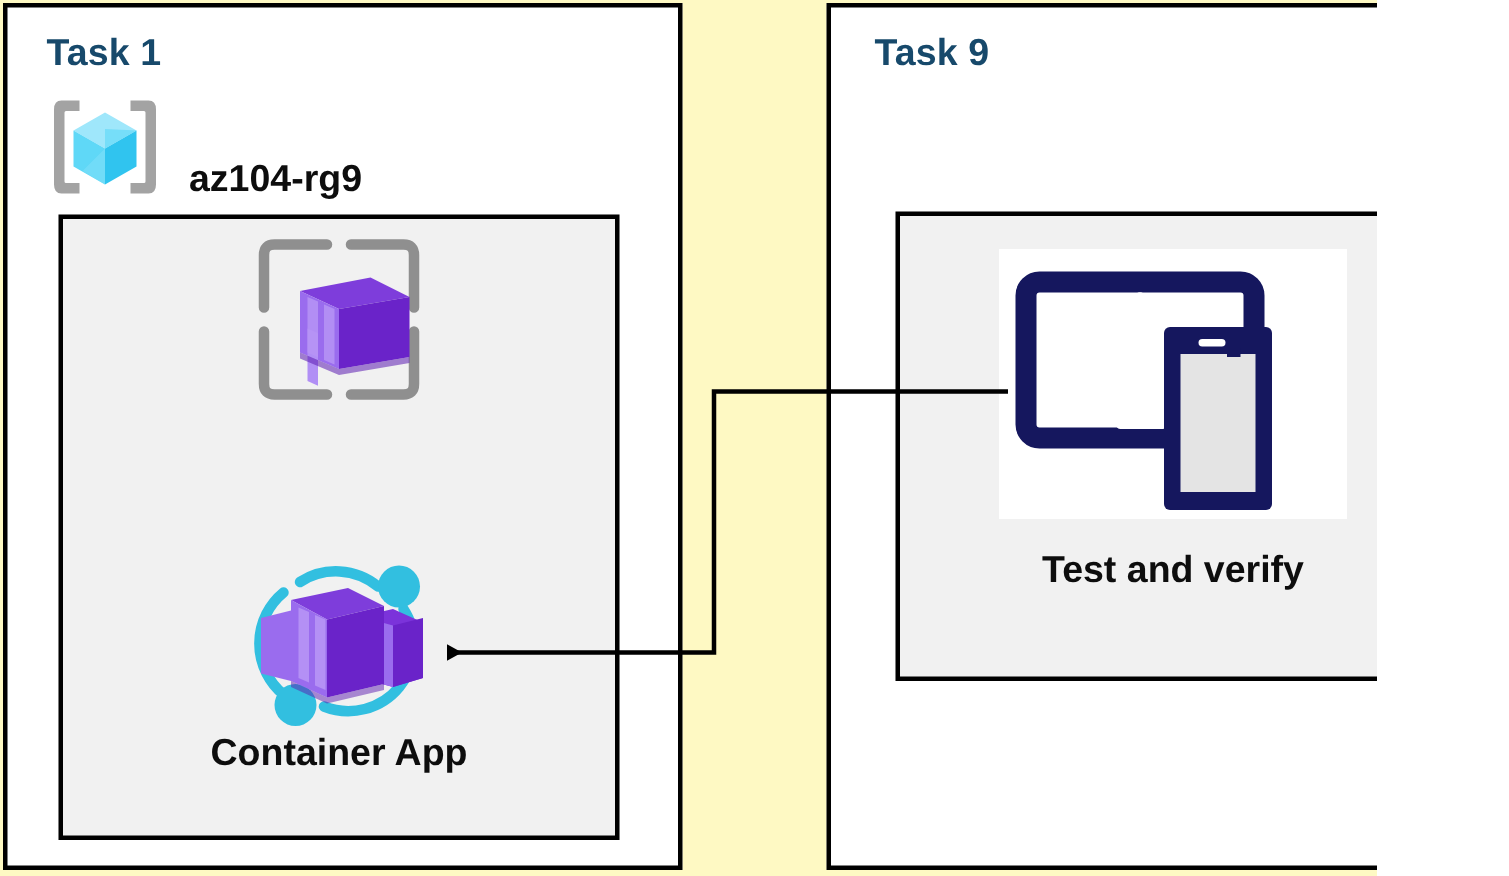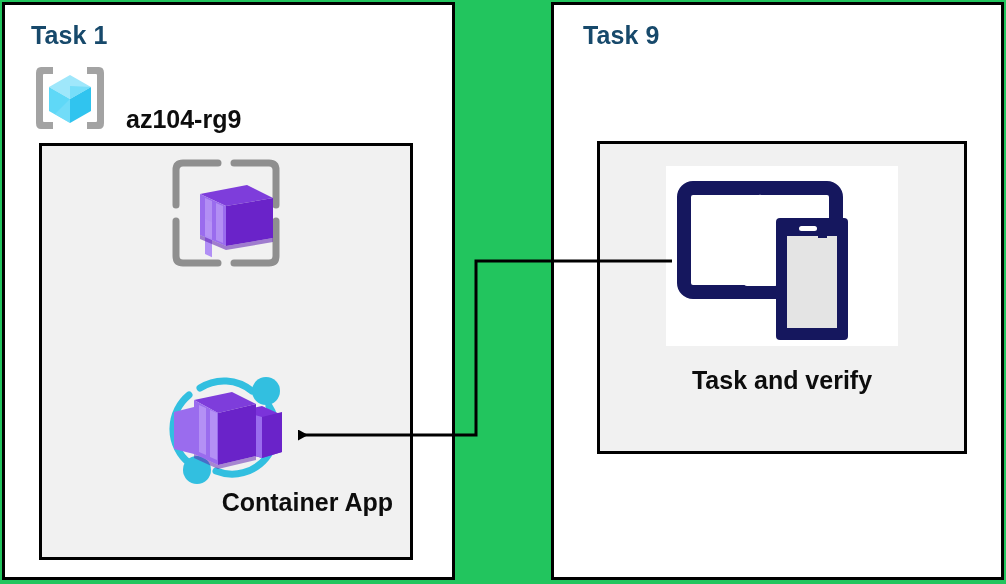--- a/index.html
+++ b/index.html
@@ -5,23 +5,23 @@
   html, body {
     margin: 0;
     padding: 0;
     background: #ffffff;
   }
   body {
     font-family: "Liberation Sans", sans-serif;
   }
   #canvas {
     position: relative;
-    width: 1006px;
+    width: 918px;
     height: 584px;
-    background: #22c55e;
+    background: #fef9c3;
     overflow: hidden;
   }
 
   
   .task-box {
     position: absolute;
     background: #ffffff;
     border: 3px solid #000000;
     box-sizing: border-box;
   }
@@ -80,21 +80,21 @@
     line-height: 1.18;
     white-space: pre-line;
   }
 
   #node-cae   { left: 59px;  top: 156px; width: 334px; }
   #node-cae .node-icon { width: 114px; height: 114px; margin: 0 auto; display: block; }
   #node-cae .node-label { margin-top: 6px; }
 
   #node-capp  { left: 59px;  top: 368px; width: 334px; }
   #node-capp .node-icon { width: 140px; height: 118px; margin: 0 auto; display: block; }
-  #node-capp .node-label { margin-top: 2px; text-align: right; }
+  #node-capp .node-label { margin-top: 2px; }
 
   #node-test  { left: 627px; top: 166px; width: 310px; }
   #node-test .icon-bg {
     width: 232px;
     height: 180px;
     margin: 0 auto;
     background: #ffffff;
     display: block;
   }
   #node-test .node-label { margin-top: 20px; }
@@ -213,21 +213,21 @@
       <rect x="78" y="114" width="34" height="6" rx="3" fill="#ffffff"></rect>
 
       <rect x="110" y="52" width="72" height="122" rx="4" ry="4" fill="#15175e"></rect>
 
       <rect x="121" y="70" width="50" height="92" fill="#e4e4e4"></rect>
 
       <rect x="133" y="60" width="18" height="5" rx="2.5" fill="#ffffff"></rect>
 
       <rect x="152" y="66" width="9" height="6" fill="#15175e"></rect>
     </svg>
-    <div class="node-label">Task and verify</div>
+    <div class="node-label">Test and verify</div>
   </div>
 
   <svg id="connector" viewBox="0 0 1006 584">
     <defs>
       <marker id="arrowhead" markerWidth="11" markerHeight="11" refX="10" refY="5.5" orient="auto" markerUnits="userSpaceOnUse">
         <path d="M10 0 L10 11 L0 5.5 Z" fill="#000000"></path>
       </marker>
     </defs>
     <path d="M672 261 L476 261 L476 435 L298 435" fill="none" stroke="#000000" stroke-width="3" marker-end="url(#arrowhead)"></path>
   </svg>

